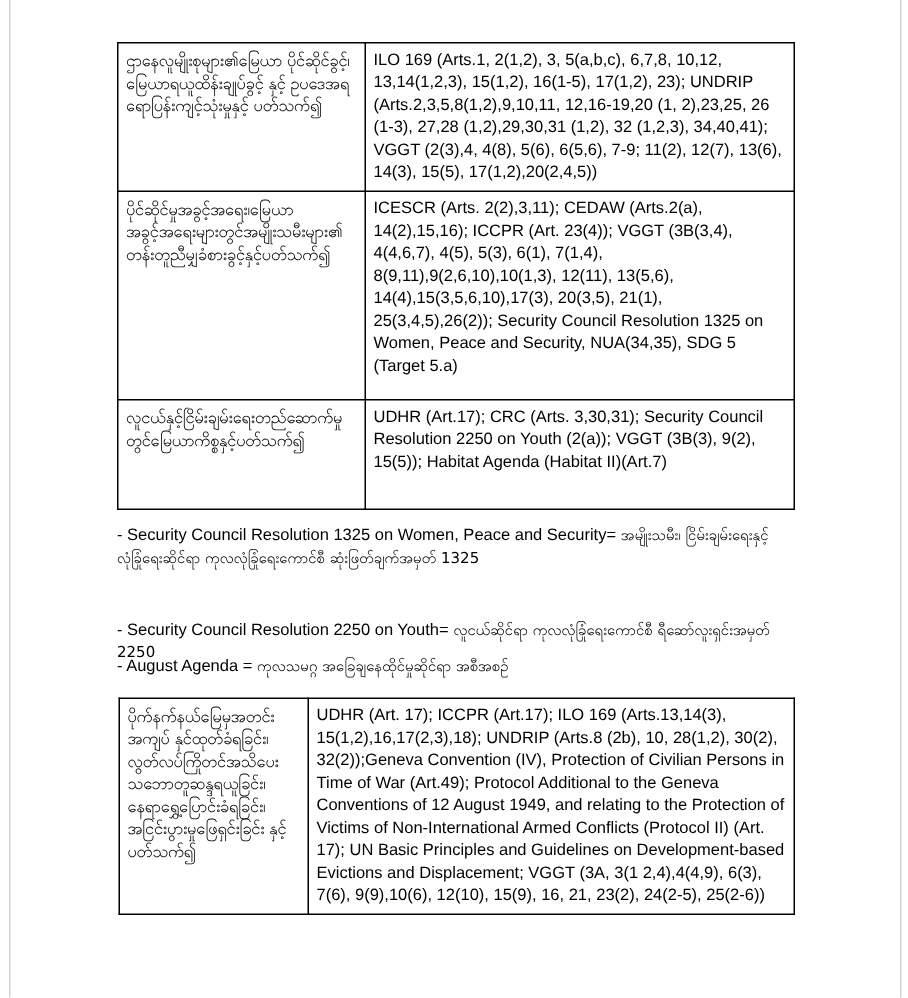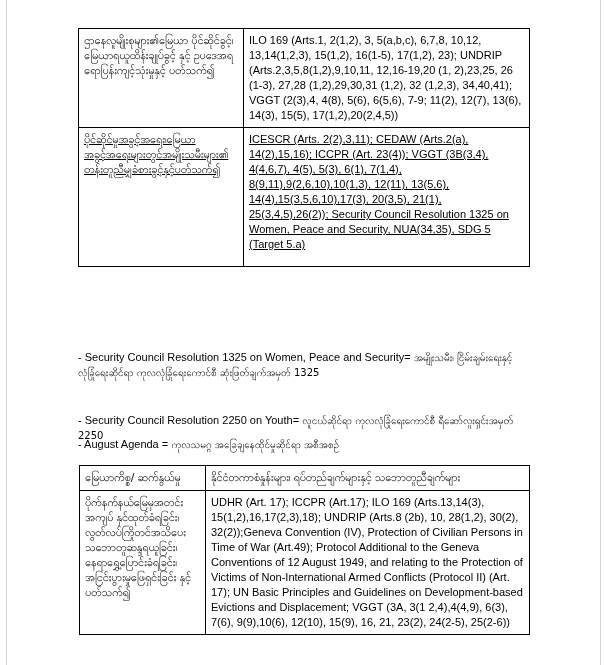--- a/index.html
+++ b/index.html
@@ -50,21 +50,21 @@
       letter-spacing: -0.2px;
     }
     #table1 {
       left: 78px;
       top: 28px;
       width: 451px;
     }
     #table1 col.c1 { width: 165px; }
     #table1 col.c2 { width: 286px; }
     #table1 tr.r1 td { height: 87px; }
-    #table1 tr.r2 td { height: 130px; text-decoration: underline; }
+    #table1 tr.r2 td { height: 130px; }
     #table1 tr.r3 td { height: 64px; }
 
     #table2 {
       left: 79px;
       top: 465px;
       width: 450px;
     }
     #table2 col.c1 { width: 126px; }
     #table2 col.c2 { width: 324px; }
     #table2 tr.hdr td { height: 16px; }
@@ -98,20 +98,24 @@
     </colgroup>
   <tbody>
       <tr class="r1">
     <td class="mm">ဌာနေလူမျိုးစုများ၏မြေယာ ပိုင်ဆိုင်ခွင့်၊ မြေယာရယူထိန်းချုပ်ခွင့် နှင့် ဥပဒေအရရောပြန်းကျင့်သုံးမှုနှင့် ပတ်သက်၍</td>
     <td>ILO 169 (Arts.1, 2(1,2), 3, 5(a,b,c), 6,7,8, 10,12, 13,14(1,2,3), 15(1,2), 16(1-5), 17(1,2), 23); UNDRIP (Arts.2,3,5,8(1,2),9,10,11, 12,16-19,20 (1, 2),23,25, 26 (1-3), 27,28 (1,2),29,30,31 (1,2), 32 (1,2,3), 34,40,41); VGGT (2(3),4, 4(8), 5(6), 6(5,6), 7-9; 11(2), 12(7), 13(6), 14(3), 15(5), 17(1,2),20(2,4,5))</td>
   </tr>
   <tr class="r2">
     <td class="mm">ပိုင်ဆိုင်မှုအခွင့်အရေး၊မြေယာအခွင့်အရေးများတွင်အမျိုးသမီးများ၏ တန်းတူညီမျှခံစားခွင့်နှင့်ပတ်သက်၍</td>
     <td>ICESCR (Arts. 2(2),3,11); CEDAW (Arts.2(a), 14(2),15,16); ICCPR (Art. 23(4)); VGGT (3B(3,4), 4(4,6,7), 4(5), 5(3), 6(1), 7(1,4), 8(9,11),9(2,6,10),10(1,3), 12(11), 13(5,6), 14(4),15(3,5,6,10),17(3), 20(3,5), 21(1), 25(3,4,5),26(2)); Security Council Resolution 1325 on Women, Peace and Security, NUA(34,35), SDG 5 (Target 5.a)</td>
   </tr>
+  <tr class="r3">
+    <td class="mm">လူငယ်နှင့်ငြိမ်းချမ်းရေးတည်ဆောက်မှုတွင်မြေယာကိစ္စနှင့်ပတ်သက်၍</td>
+    <td>UDHR (Art.17); CRC (Arts. 3,30,31); Security Council Resolution 2250 on Youth (2(a)); VGGT (3B(3), 9(2), 15(5)); Habitat Agenda (Habitat II)(Art.7)</td>
+  </tr>
 </tbody>
   </table>
 
 <div class="notes" style="top:350px;">
   <p class="note">
     <span>- Security Council Resolution 1325 on Women, Peace and Security=</span><span class="mm-inline"> အမျိုးသမီး၊ ငြိမ်းချမ်းရေးနှင့် လုံခြုံရေးဆိုင်ရာ ကုလလုံခြုံရေးကောင်စီ ဆုံးဖြတ်ချက်အမှတ် 1325</span>
   </p>
 </div>
 
 <div class="notes" style="top:413px;">
@@ -125,22 +129,18 @@
     <span>- August Agenda =</span><span class="mm-inline"> ကုလသမဂ္ဂ အခြေချနေထိုင်မှုဆိုင်ရာ အစီအစဉ်</span>
   </p>
 </div>
 
 <table id="table2" class="doc-table">
   <colgroup>
       <col class="c1">
       <col class="c2">
     </colgroup>
   <tbody>
-      <tr class="hdr">
-    <td class="mm">မြေယာကိစ္စ/ ဆက်နွယ်မှု</td>
-    <td class="mm">နိုင်ငံတကာစံနှုန်းများ၊ ရပ်တည်ချက်များနှင့် သဘောတူညီချက်များ</td>
-  </tr>
   <tr class="r1">
     <td class="mm">ပိုက်နက်နယ်မြေမှအတင်း အကျပ် နှင်ထုတ်ခံရခြင်း၊ လွတ်လပ်ကြိုတင်အသိပေး သဘောတူဆန္ဒရယူခြင်း၊ နေရာရွှေ့ပြောင်းခံရခြင်း၊ အငြင်းပွားမှုဖြေရှင်းခြင်း နှင့် ပတ်သက်၍</td>
     <td>UDHR (Art. 17); ICCPR (Art.17); ILO 169 (Arts.13,14(3), 15(1,2),16,17(2,3),18); UNDRIP (Arts.8 (2b), 10, 28(1,2), 30(2), 32(2));Geneva Convention (IV), Protection of Civilian Persons in Time of War (Art.49); Protocol Additional to the Geneva Conventions of 12 August 1949, and relating to the Protection of Victims of Non-International Armed Conflicts (Protocol II) (Art. 17); UN Basic Principles and Guidelines on Development-based Evictions and Displacement; VGGT (3A, 3(1 2,4),4(4,9), 6(3), 7(6), 9(9),10(6), 12(10), 15(9), 16, 21, 23(2), 24(2-5), 25(2-6))</td>
   </tr>
 </tbody>
   </table>
 
 </body></html>

